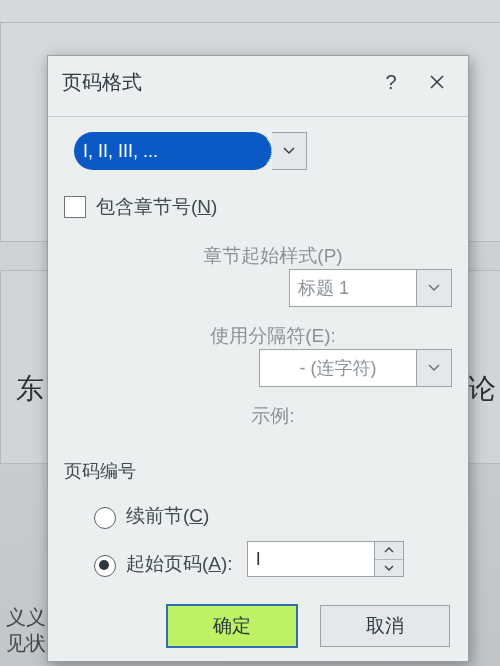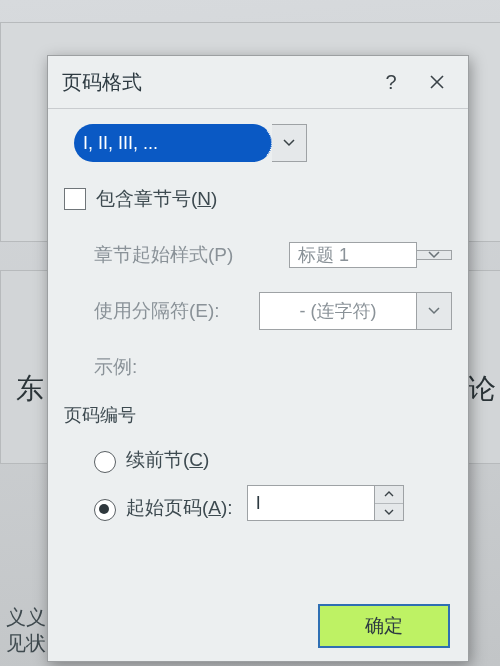--- a/index.html
+++ b/index.html
@@ -58,21 +58,21 @@
     background: #eceff0;
     border: 1px solid #9c9fa1;
     box-shadow: 2px 4px 14px rgba(0,0,0,0.35);
     display: flex;
     flex-direction: column;
   }
   .titlebar {
     height: 52px;
     display: flex;
     align-items: center;
-    padding: 0 8px 0 14px;
+    padding: 0 8px 8px 14px;
     font-size: 20px;
     color: #2d3a41;
     border-bottom: 1px solid #c9cccf;
   }
   .titlebar .spacer { flex: 1; }
   .title-btn {
     width: 46px; height: 40px;
     display: flex; align-items: center; justify-content: center;
     color: #3a4247;
   }
@@ -83,21 +83,21 @@
     padding: 14px 16px 0 16px;
     font-size: 19px;
     color: #3d4a50;
   }
   .row {
     display: flex;
     align-items: center;
     margin-bottom: 16px;
     min-height: 40px;
   }
-  .row.indent { padding-left: 30px; }
+  .row.indent { padding-left: 30px; flex-direction: column; }
   .lbl { white-space: nowrap; }
   .u { text-decoration: underline; }
   .combo {
     display: flex;
     align-items: stretch;
     height: 38px;
     margin-left: 10px;
   }
   .combo .val {
     border: 1px solid #9ea2a5;
@@ -258,21 +258,21 @@
 
     <div class="row" style="margin-top:10px;">
       <div class="checkbox"></div>
       <span class="lbl">
         <span>包含章节号(</span><span class="u">N</span><span>)</span>
       </span>
     </div>
 
     <div class="row indent disabled">
       <span class="lbl">章节起始样式(P)</span>
-      <div class="combo chapter-combo" style="margin-left:auto;align-items:center;">
+      <div class="combo chapter-combo" style="margin-left:auto;">
         <div class="val">标题 1</div>
         <div class="arrow">
           <svg viewBox="0 0 12 8">
               <polyline points="1,1 6,6 11,1" fill="none" stroke="#6a7378" stroke-width="1.5"></polyline>
             </svg>
         </div>
       </div>
     </div>
 
     <div class="row indent disabled">
@@ -319,14 +319,15 @@
               </svg>
           </div>
         </div>
       </div>
     </div>
 
   </div>
 
   <div class="footer">
     <div class="btn primary">确定</div>
+    <div class="btn">取消</div>
   </div>
 </div>
 
 </body></html>

